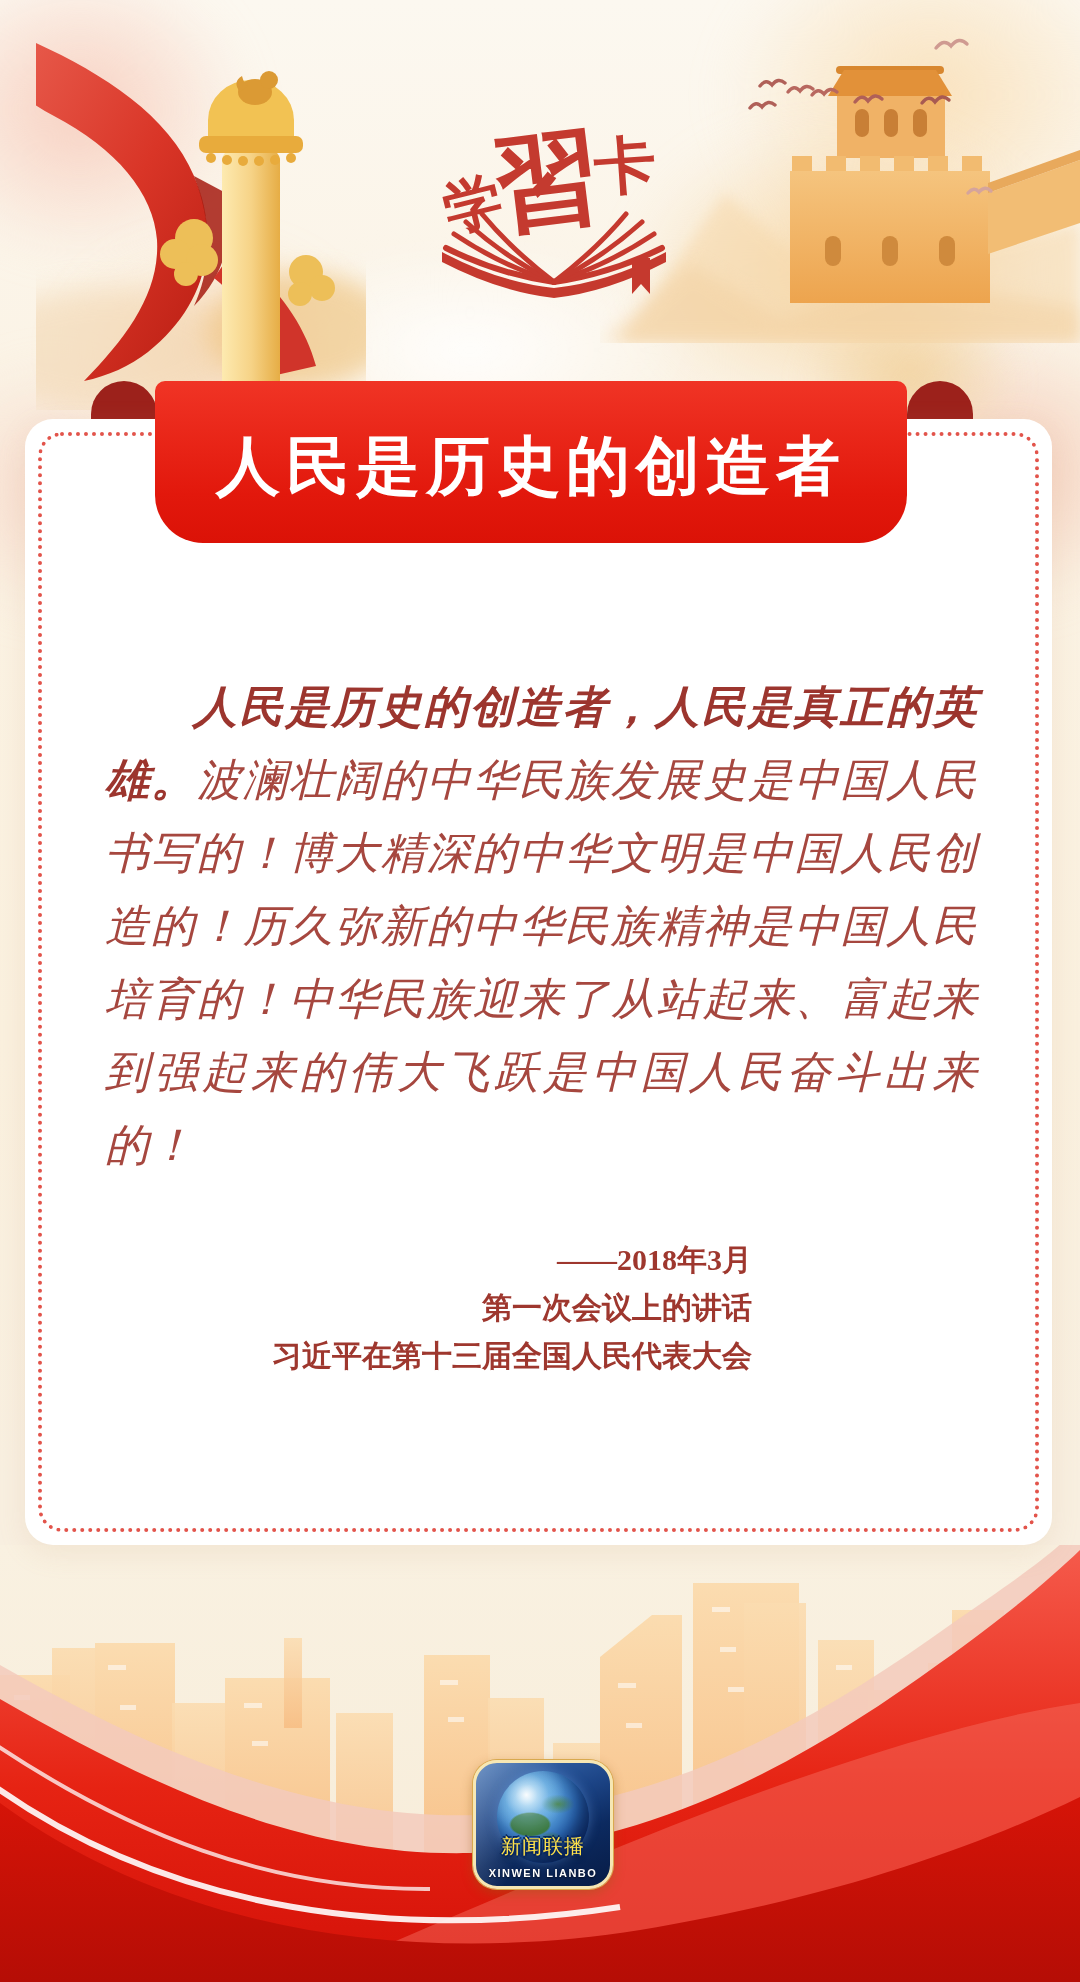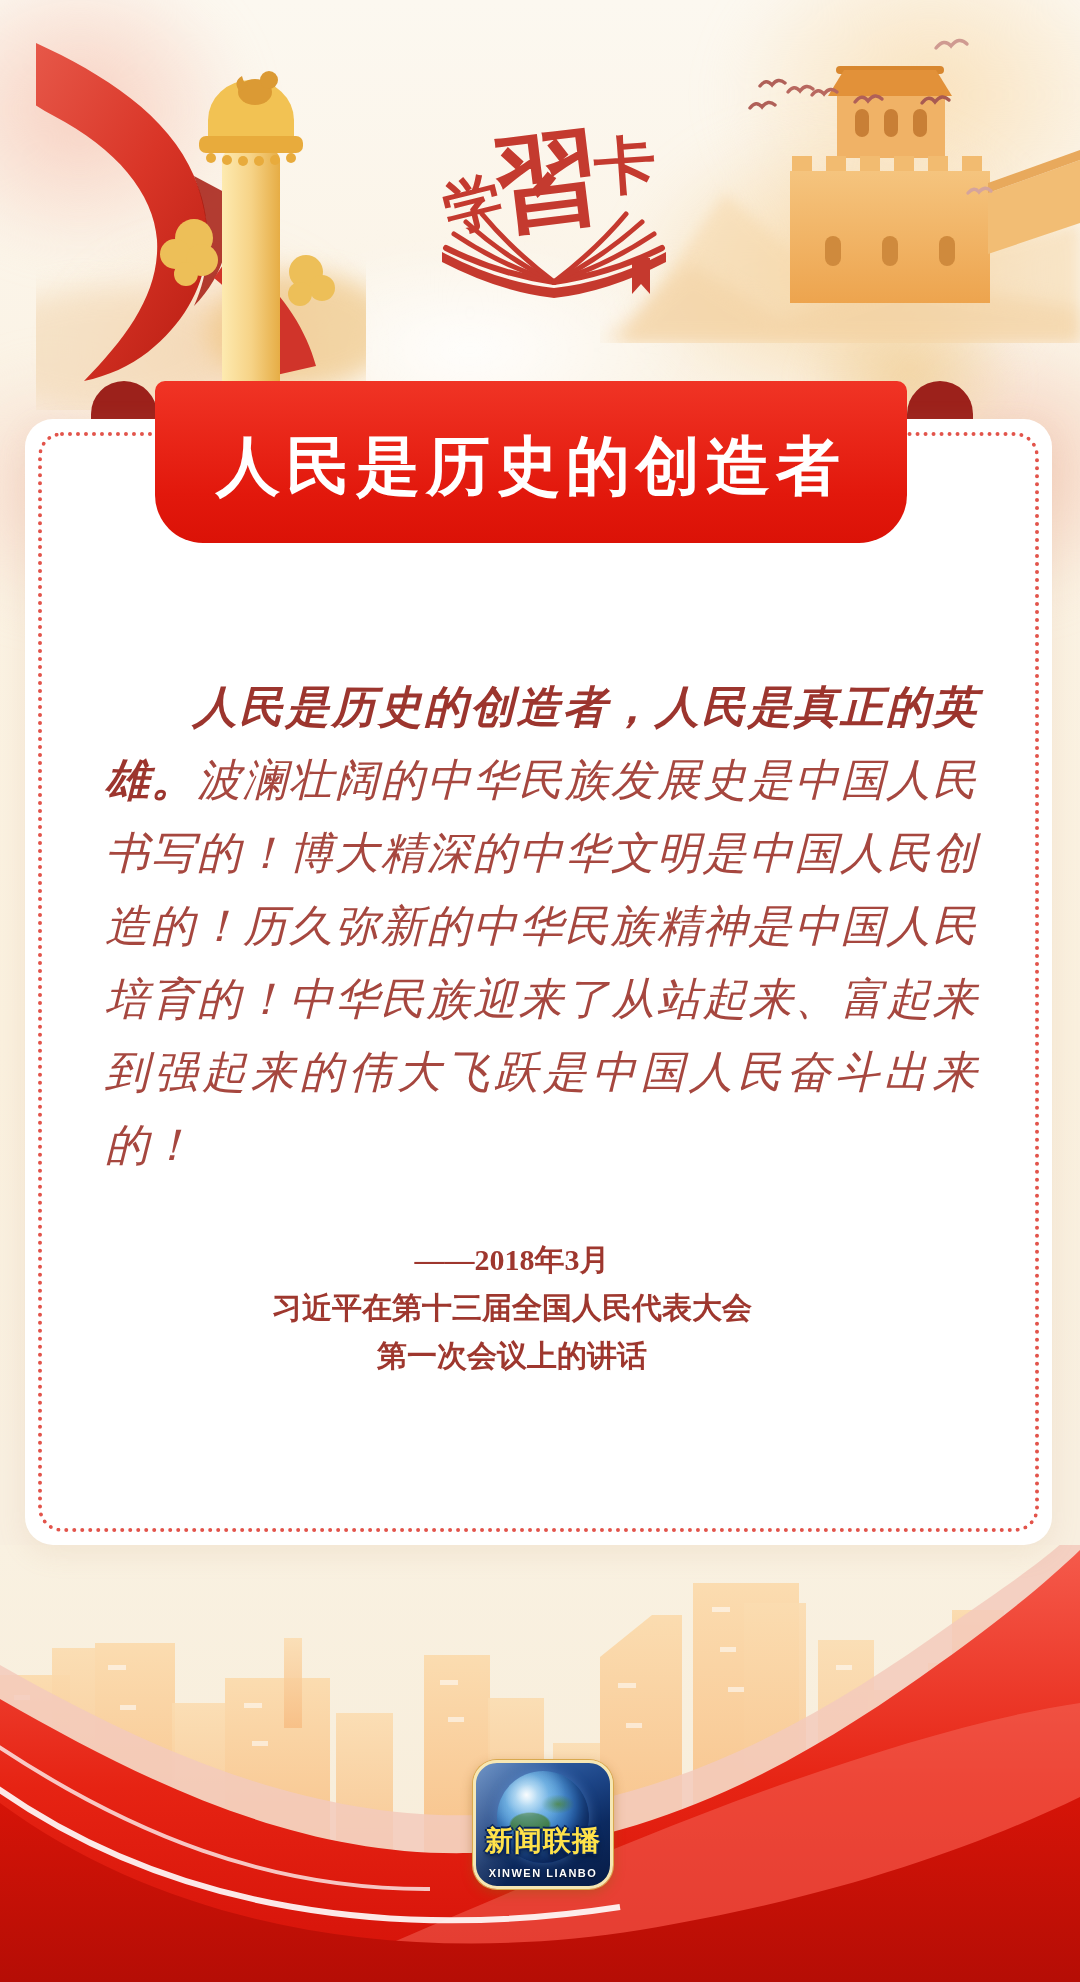--- a/index.html
+++ b/index.html
@@ -34,40 +34,40 @@
   .card{position:absolute;left:25px;top:419px;width:1027px;height:1126px;background:#ffffff;border-radius:28px;z-index:3;box-shadow:0 8px 28px rgba(205,160,125,.16);}
   .card-dash{position:absolute;inset:13px;border:4px dotted #e2544b;border-radius:24px;}
   .banner{position:absolute;left:155px;top:381px;width:752px;height:162px;z-index:4;
     background:linear-gradient(180deg,#f03425 0%,#e2180c 70%,#db1207 100%);
     border-radius:10px 10px 48px 48px;text-align:center;}
   .banner-title{color:#ffffff;font-weight:900;font-size:64px;line-height:170px;letter-spacing:6px;}
   .quote{position:absolute;left:105px;top:670px;width:872px;z-index:5;
     font-size:44px;line-height:73px;letter-spacing:.5px;color:#a6473f;
     text-align:justify;text-indent:2em;margin:0;font-style:italic;}
   .quote b{color:#9c352e;font-weight:700;}
-  .attrib{position:absolute;right:328px;top:1236px;z-index:5;text-align:center;
+  .attrib{position:absolute;right:328px;top:1236px;z-index:5;text-align:right;
     font-family:"Liberation Serif","DejaVu Serif",serif;font-weight:700;
     font-size:30px;line-height:48px;color:#9e372e;}
   
   .bottom{position:absolute;left:0;top:1545px;width:1080px;height:437px;background:linear-gradient(180deg,#f9f1e1 0%,#f7ecd8 100%);}
   .bottom svg{position:absolute;left:0;top:0;}
   .xwlb{position:absolute;left:473px;top:215px;width:134px;height:123px;border-radius:24px;z-index:6;
     background:linear-gradient(115deg,rgba(255,255,255,.28),rgba(255,255,255,0) 45%),
                linear-gradient(160deg,#3a6cb0 0%,#1c4486 36%,#0c2a60 62%,#071c46 100%);
     border:3px solid #f6e7b4;box-shadow:0 0 0 1px #d9a94e,0 4px 12px rgba(150,90,20,.45);}
   .globe{position:absolute;left:50%;top:8px;transform:translateX(-50%);width:92px;height:92px;border-radius:50%;
     background:
       radial-gradient(circle at 32% 26%,rgba(255,255,255,.95) 0%,rgba(215,238,252,.55) 12%,rgba(150,200,240,.3) 24%,rgba(60,110,180,0) 42%),
       radial-gradient(ellipse 34px 20px at 36% 58%,#3f7d46 0%,#3f7d46 55%,rgba(63,125,70,0) 62%),
       radial-gradient(ellipse 28px 16px at 66% 36%,#49854d 0%,rgba(73,133,77,0) 60%),
       radial-gradient(ellipse 20px 12px at 58% 74%,#457f4b 0%,rgba(69,127,75,0) 62%),
       radial-gradient(circle at 35% 30%,#9fd0ef 0%,#5ea6dd 26%,#2e6fbe 55%,#123c86 80%,#0a2a63 100%);
     box-shadow:inset -10px -12px 20px rgba(0,10,40,.55),0 0 12px rgba(130,185,255,.35);}
   .xwlb-title{position:absolute;left:0;bottom:26px;width:100%;text-align:center;
-    font-size:28px;font-weight:700;letter-spacing:1px;color:#ffe24a;
+    font-size:20px;font-weight:400;letter-spacing:1px;color:#ffe24a;
     text-shadow:-2px 0 0 #07255f,2px 0 0 #07255f,0 -2px 0 #07255f,0 2px 0 #07255f,0 3px 5px rgba(0,0,0,.55);}
   .xwlb-sub{position:absolute;left:0;bottom:7px;width:100%;text-align:center;
     font-size:11px;font-weight:700;letter-spacing:1.5px;color:#ffffff;
     text-shadow:0 1px 2px rgba(0,0,0,.6);}
 </style>
 </head>
 <body>
 
 <div class="poster">
 
@@ -206,22 +206,22 @@
   </div>
 
   <div class="banner">
     <div class="banner-title">人民是历史的创造者</div>
   </div>
 
   <p class="quote"><b>人民是历史的创造者，人民是真正的英雄。</b><span>波澜壮阔的中华民族发展史是中国人民书写的！博大精深的中华文明是中国人民创造的！历久弥新的中华民族精神是中国人民培育的！中华民族迎来了从站起来、富起来到强起来的伟大飞跃是中国人民奋斗出来的！</span></p>
 
   <div class="attrib">
     <div>——2018年3月</div>
+    <div>第一次会议上的讲话</div>
     <div>习近平在第十三届全国人民代表大会</div>
-    <div>第一次会议上的讲话</div>
   </div>
 
   <div class="bottom">
     <svg width="1080" height="437" viewBox="0 0 1080 437">
       <defs>
         <linearGradient id="bldg" x1="0" y1="0" x2="0" y2="1">
           <stop offset="0" stop-color="#fbdcb0"></stop>
             <stop offset="1" stop-color="#f7bd83"></stop>
         </linearGradient>
         <linearGradient id="redMainG" x1="0" y1="0" x2="0" y2="1">

